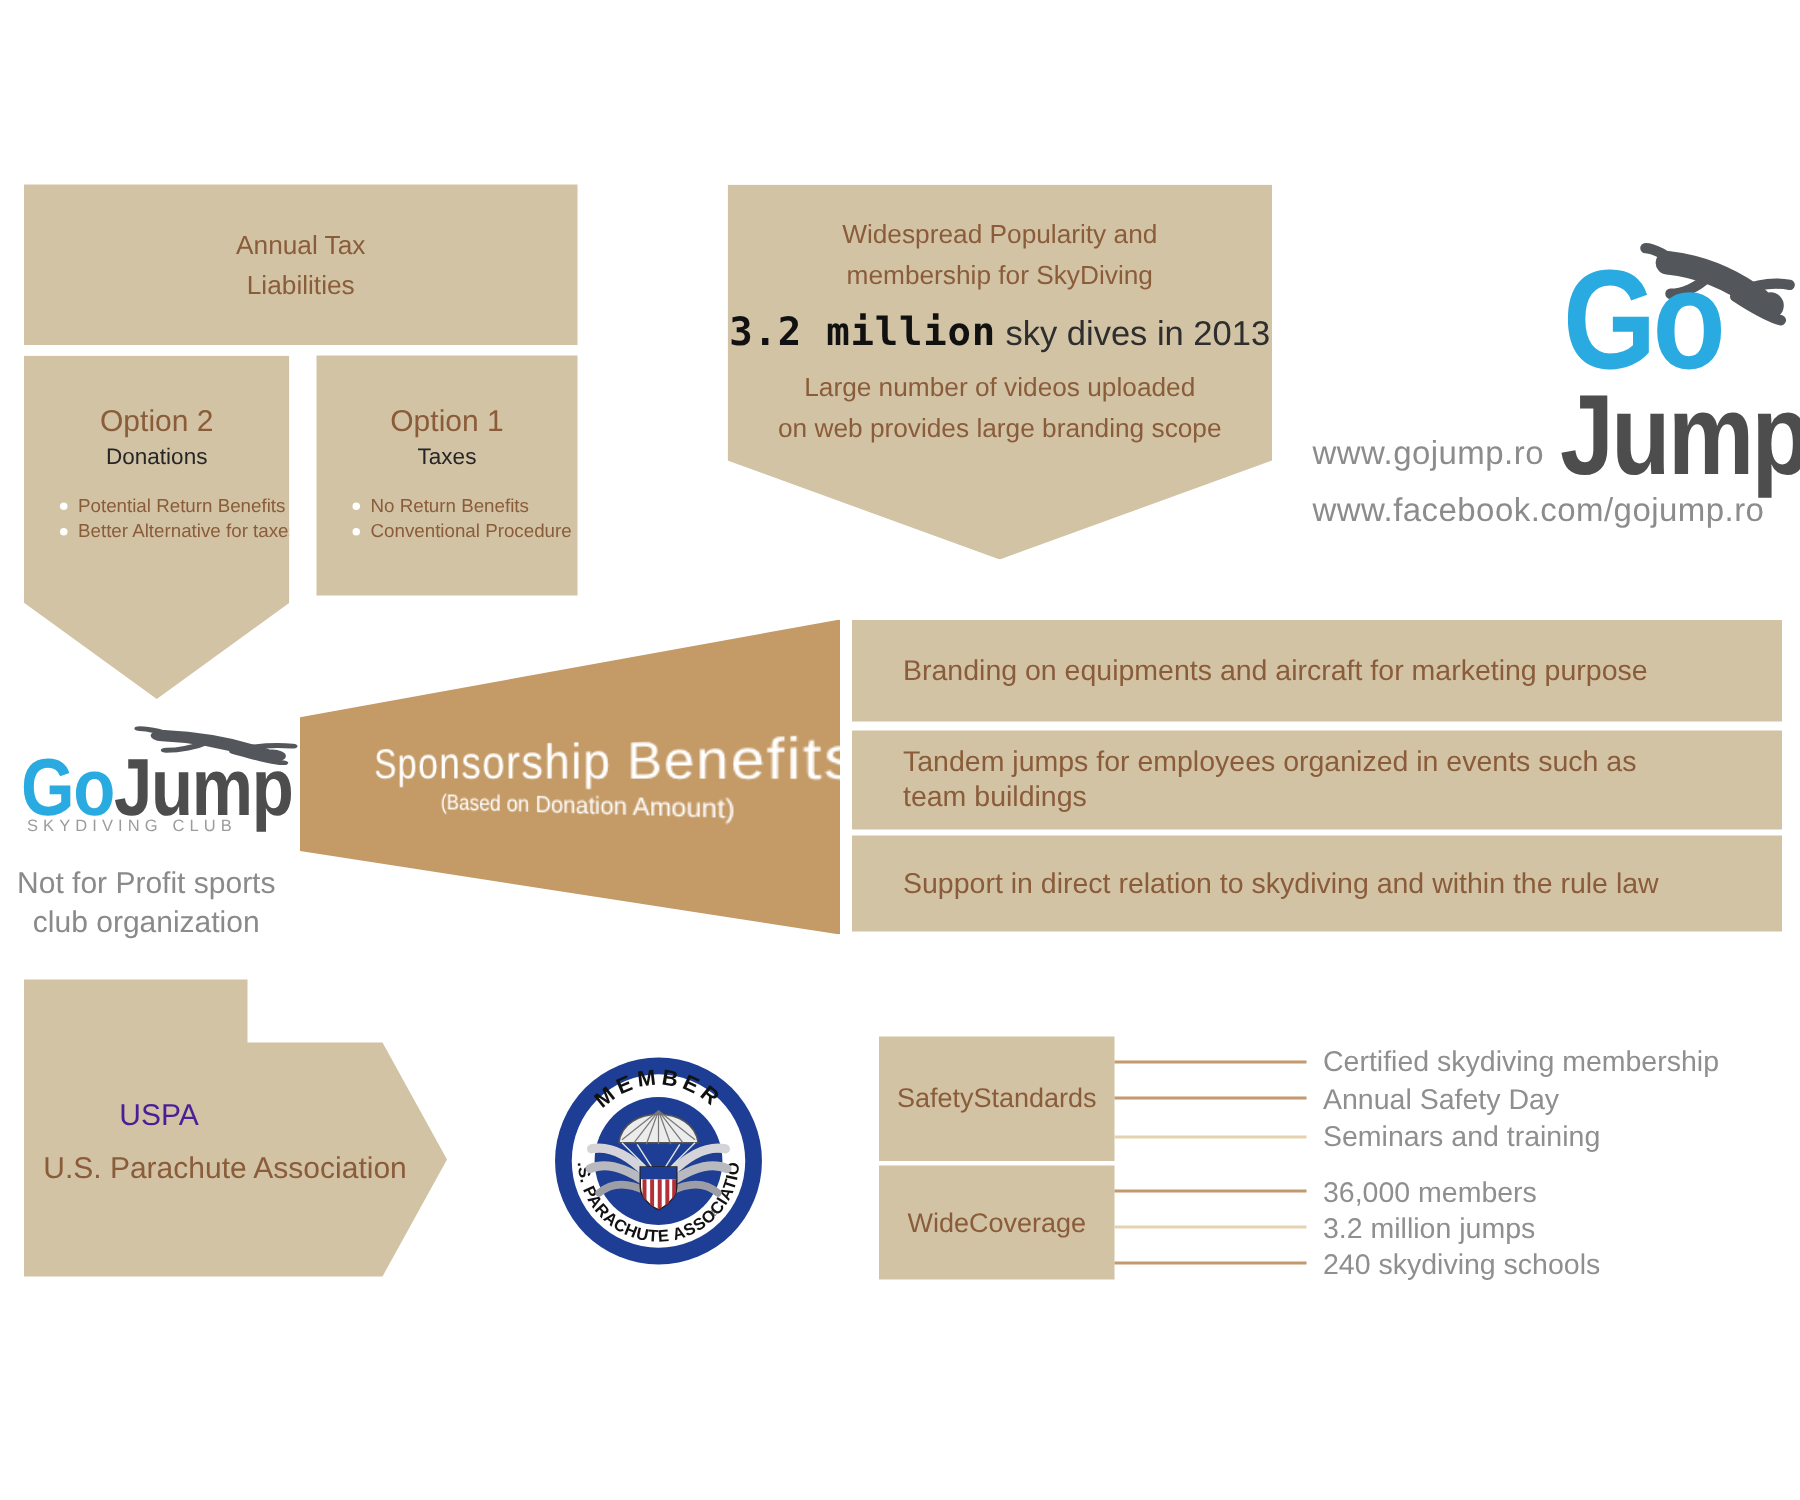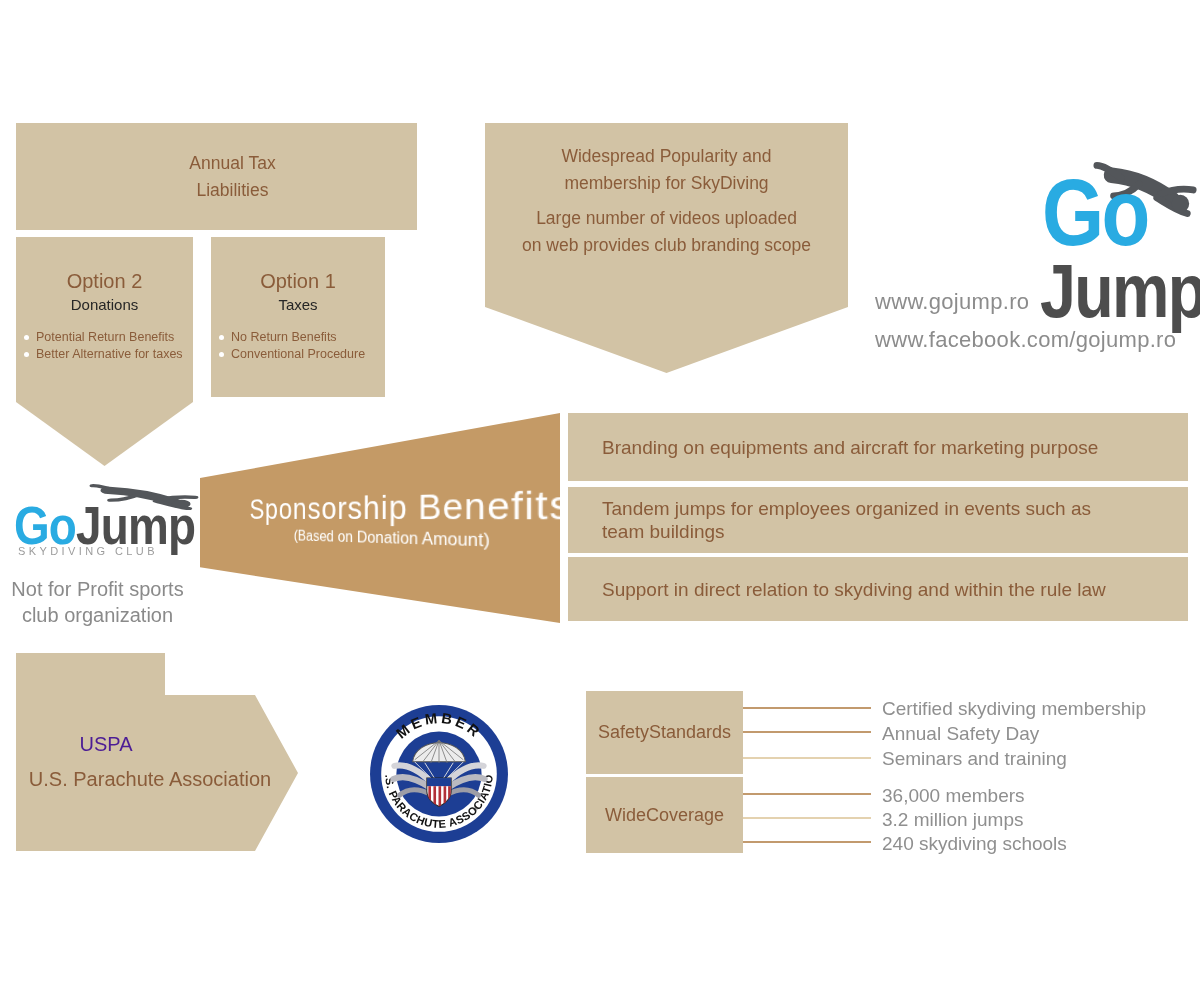--- a/index.html
+++ b/index.html
@@ -3,33 +3,33 @@
 <meta charset="utf-8">
 <style>
   html,body { margin:0; padding:0; background:#ffffff; }
   .canvas {
     position:relative; width:1200px; height:1000px; background:#ffffff;
     font-family:"Liberation Sans", sans-serif; overflow:hidden;
     -webkit-font-smoothing:antialiased;
   }
   .abs { position:absolute; }
   .tan { background:#d2c3a5; }
-  .brown { color:#8a5c3a;padding-left:32px; }
+  .brown { color:#8a5c3a; }
 
   
   .annual-box { left:16px; top:123px; width:369px; height:107px;
     display:flex; flex-direction:column; justify-content:center; align-items:center;
     font-size:17.5px; line-height:27px; }
   .opt-box { top:237px; }
   .opt-donations { left:16px; width:177px; height:229px;
     clip-path:polygon(0 0,100% 0,100% 72%,50% 100%,0 72%); }
   .opt-taxes { left:211px; width:174px; height:160px; }
   .opt-label { text-align:center; margin-top:33px; font-size:20px; color:#8a5c3a; }
   .opt-title { text-align:center; margin-top:3px; font-size:15px; color:#262626; }
-  .opt-bullets { margin-top:17px; padding-left:8px; }
+  .opt-bullets { margin-top:17px; padding-left:24px; }
   .bullet-row { display:flex; align-items:center; margin-bottom:3px; }
   .dot { width:5px; height:5px; border-radius:50%; background:#ffffff; margin-right:7px; flex:0 0 auto; }
   .bullet-text { font-size:12.5px; color:#8a5c3a; white-space:nowrap; }
 
   
   .pop-box { left:485px; top:123px; width:363px; height:250px;
     clip-path:polygon(0 0,100% 0,100% 73.6%,50% 100%,0 73.6%); }
   .pop-l1 { margin-top:20px; text-align:center; font-size:17.5px; line-height:27px; color:#8a5c3a; }
   .pop-stat { margin-top:10px; text-align:center; color:#2e2e2e; font-size:23px; }
   .pop-stat .strong { font-family:"DejaVu Sans Mono", monospace; font-weight:bold;
@@ -122,23 +122,24 @@
         <span class="bullet-text">Conventional Procedure</span>
       </div>
     </div>
   </div>
 
   <div class="abs tan pop-box">
     <div class="pop-l1">
       <div>Widespread Popularity and</div>
       <div>membership for SkyDiving</div>
     </div>
+    <div class="pop-stat"><span class="strong">3.2 million</span><span> sky dives in 2013</span></div>
     <div class="pop-l2">
       <div>Large number of videos uploaded</div>
-      <div>on web provides club branding scope</div>
+      <div>on web provides large branding scope</div>
     </div>
   </div>
 
   <svg class="abs" style="left:1092px; top:156px;" width="108" height="62" viewBox="0 0 110 60">
     <g class="skydiver-stroke">
       <path d="M20,18 C40,20 62,28 82,43" stroke-width="16"></path>
       <path d="M30,21 C20,14 12,8 5,8" stroke-width="7"></path>
       <path d="M48,27 C40,35 30,39 22,39" stroke-width="7"></path>
       <path d="M70,37 C80,33 92,31 103,33" stroke-width="7"></path>
       <path d="M66,41 C76,47 86,54 97,57" stroke-width="7"></path>

